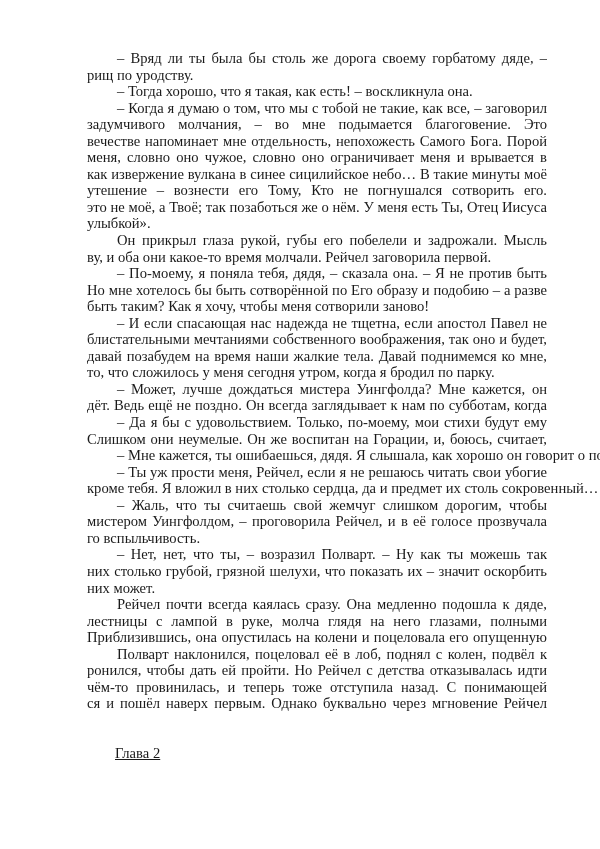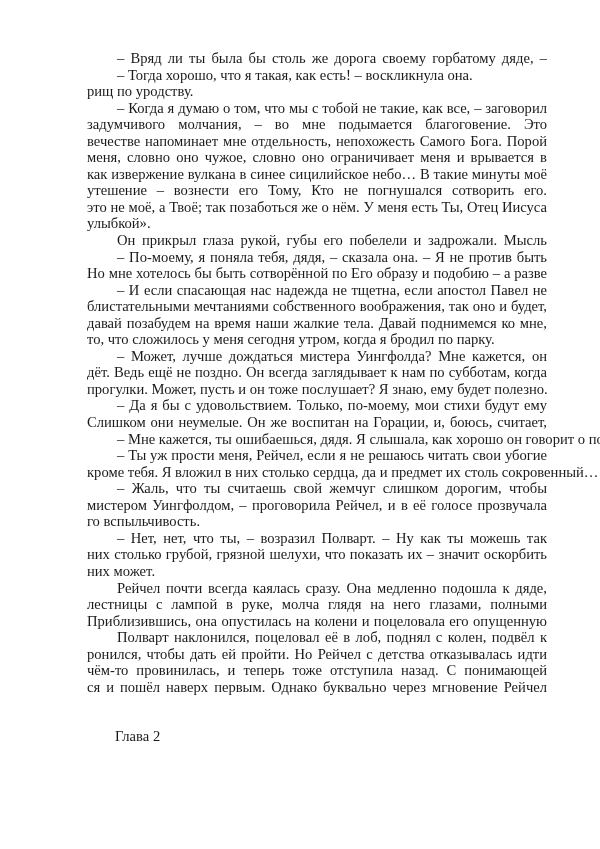--- a/index.html
+++ b/index.html
@@ -9,49 +9,50 @@
   }
   .text {
     position: absolute; left: 87px; top: 50px; width: 460px;
     font-family: "Liberation Serif", "DejaVu Serif", serif;
     font-size: 14.6px; line-height: 16.55px; color: #1a1a1a;
   }
   .ln { display: block; white-space: nowrap; height: 16.55px; }
   .ln.just { text-align: justify; text-align-last: justify; white-space: normal; overflow: hidden; }
   .ln.ind { padding-left: 30px; }
   .gap { display: block; }
-  .heading { display: block; padding-left: 28px; white-space: nowrap; height: 16.55px; }
+  .heading { display: block; padding-left: 28px; white-space: nowrap; height: 16.55px; text-decoration: underline; }
 </style>
 </head>
 <body>
 
 <div class="page">
   <div class="text" id="text">
     <div id="block1">
         <span class="ln ind just">– Вряд ли ты была бы столь же дорога своему горбатому дяде, – отозвался её това-</span>
+        <span class="ln">рищ по уродству.</span>
         <span class="ln ind">– Тогда хорошо, что я такая, как есть! – воскликнула она.</span>
-        <span class="ln">рищ по уродству.</span>
         <span class="ln ind just">– Когда я думаю о том, что мы с тобой не такие, как все, – заговорил Полварт после</span>
         <span class="ln just">задумчивого молчания, – во мне подымается благоговение. Это единственное, что в чело-</span>
         <span class="ln just">вечестве напоминает мне отдельность, непохожесть Самого Бога. Порой уродство пугает</span>
         <span class="ln just">меня, словно оно чужое, словно оно ограничивает меня и врывается в моё существование</span>
         <span class="ln just">как извержение вулкана в синее сицилийское небо… В такие минуты моё единственное</span>
         <span class="ln just">утешение – вознести его Тому, Кто не погнушался сотворить его. «Господи, – говорю я, –</span>
         <span class="ln just">это не моё, а Твоё; так позаботься же о нём. У меня есть Ты, Отец Иисуса Христа, и Твоя</span>
         <span class="ln">улыбкой».</span>
         <span class="ln ind just">Он прикрыл глаза рукой, губы его побелели и задрожали. Мысль перетекла в молит-</span>
+        <span class="ln">ву, и оба они какое-то время молчали. Рейчел заговорила первой.</span>
         <span class="ln ind just">– По-моему, я поняла тебя, дядя, – сказала она. – Я не против быть Божьей карлицей.</span>
         <span class="ln just">Но мне хотелось бы быть сотворённой по Его образу и подобию – а разве Его образ может</span>
+        <span class="ln">быть таким? Как я хочу, чтобы меня сотворили заново!</span>
         <span class="ln ind just">– И если спасающая нас надежда не тщетна, если апостол Павел не обманывался</span>
         <span class="ln just">блистательными мечтаниями собственного воображения, так оно и будет, дитя моё!.. Но</span>
         <span class="ln just">давай позабудем на время наши жалкие тела. Давай поднимемся ко мне, и я прочту тебе</span>
         <span class="ln">то, что сложилось у меня сегодня утром, когда я бродил по парку.</span>
         <span class="ln ind just">– Может, лучше дождаться мистера Уингфолда? Мне кажется, он непременно при-</span>
         <span class="ln just">дёт. Ведь ещё не поздно. Он всегда заглядывает к нам по субботам, когда возвращается с</span>
-        <span class="ln">прогулки. Может, пусть и он тоже послушает? Я знаю, ему будет полезно.</span>
         <span class="ln ind just">– Да я бы с удовольствием. Только, по-моему, мои стихи будут ему не по душе.</span>
         <span class="ln just">Слишком они неумелые. Он же воспитан на Горации, и, боюсь, считает, что настоящая</span>
         <span class="ln ind">– Мне кажется, ты ошибаешься, дядя. Я слышала, как хорошо он говорит о поэзии.</span>
         <span class="ln ind just">– Ты уж прости меня, Рейчел, если я не решаюсь читать свои убогие вирши кому-то</span>
         <span class="ln">кроме тебя. Я вложил в них столько сердца, да и предмет их столь сокровенный…</span>
         <span class="ln ind just">– Жаль, что ты считаешь свой жемчуг слишком дорогим, чтобы бросать его перед</span>
         <span class="ln just">мистером Уингфолдом, – проговорила Рейчел, и в её голосе прозвучала нотка недовольно-</span>
         <span class="ln">го вспыльчивость.</span>
         <span class="ln ind just">– Нет, нет, что ты, – возразил Полварт. – Ну как ты можешь так говорить! Просто на</span>
         <span class="ln just">них столько грубой, грязной шелухи, что показать их – значит оскорбить кроющуюся в</span>

